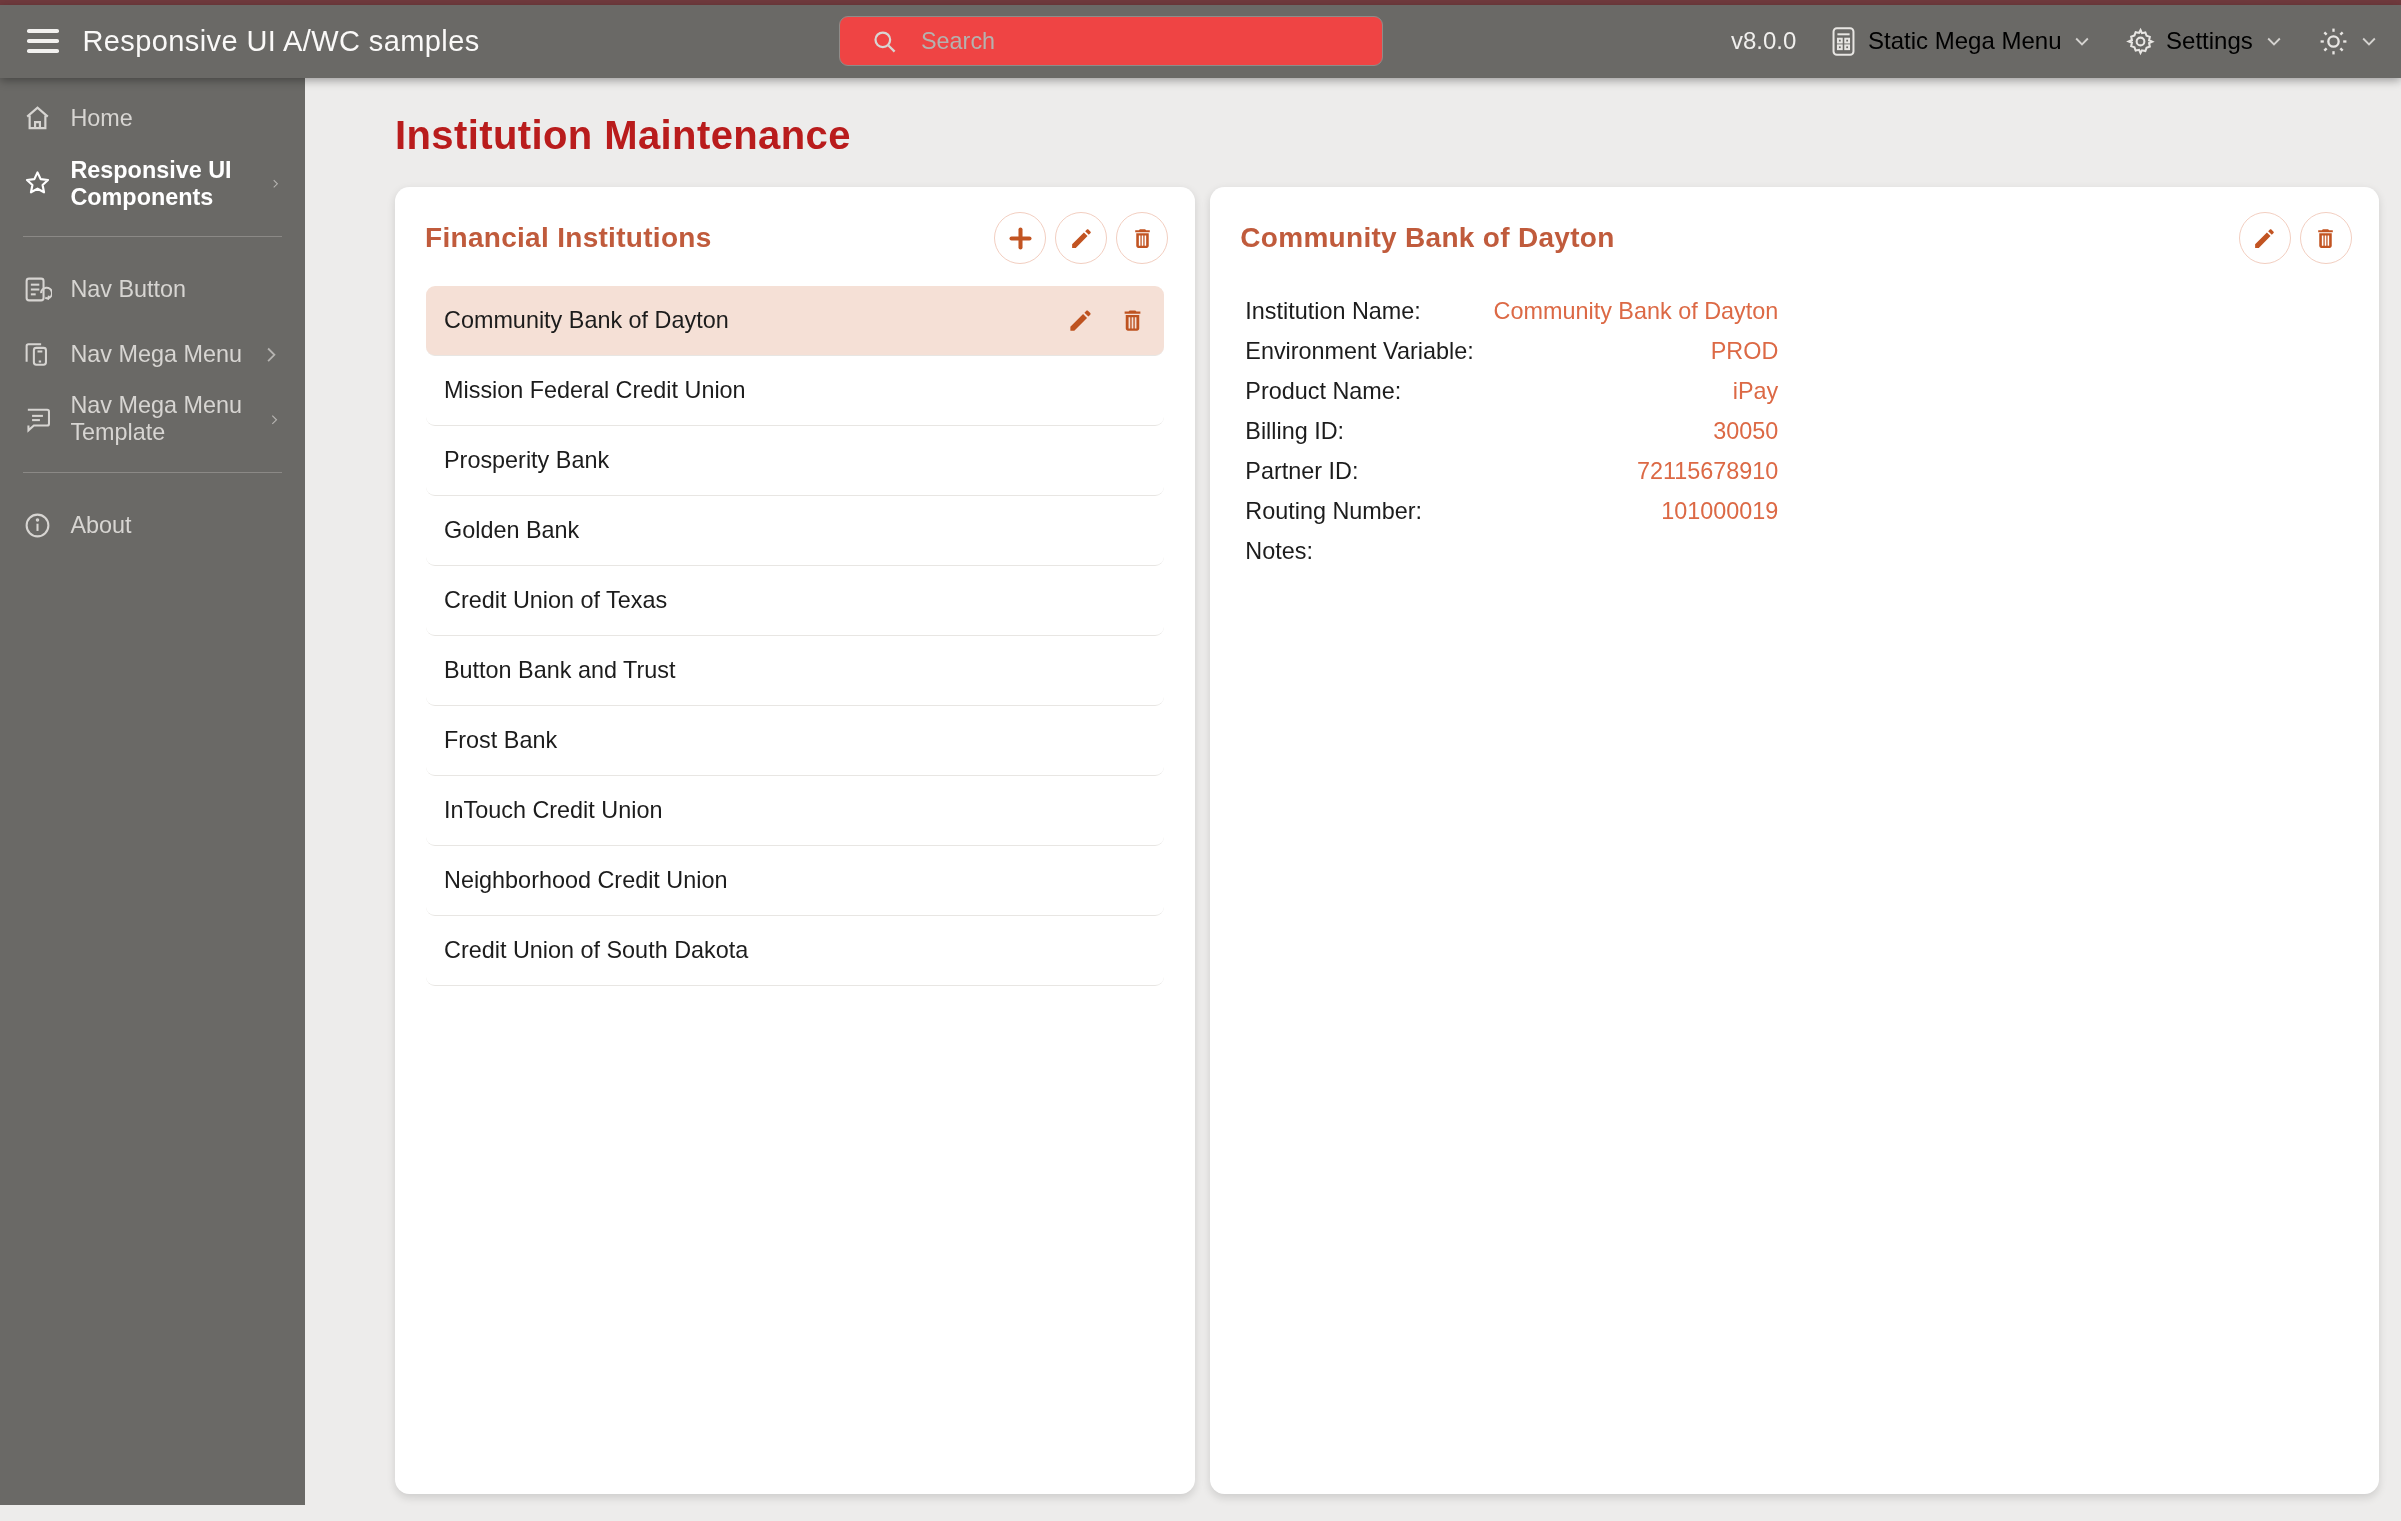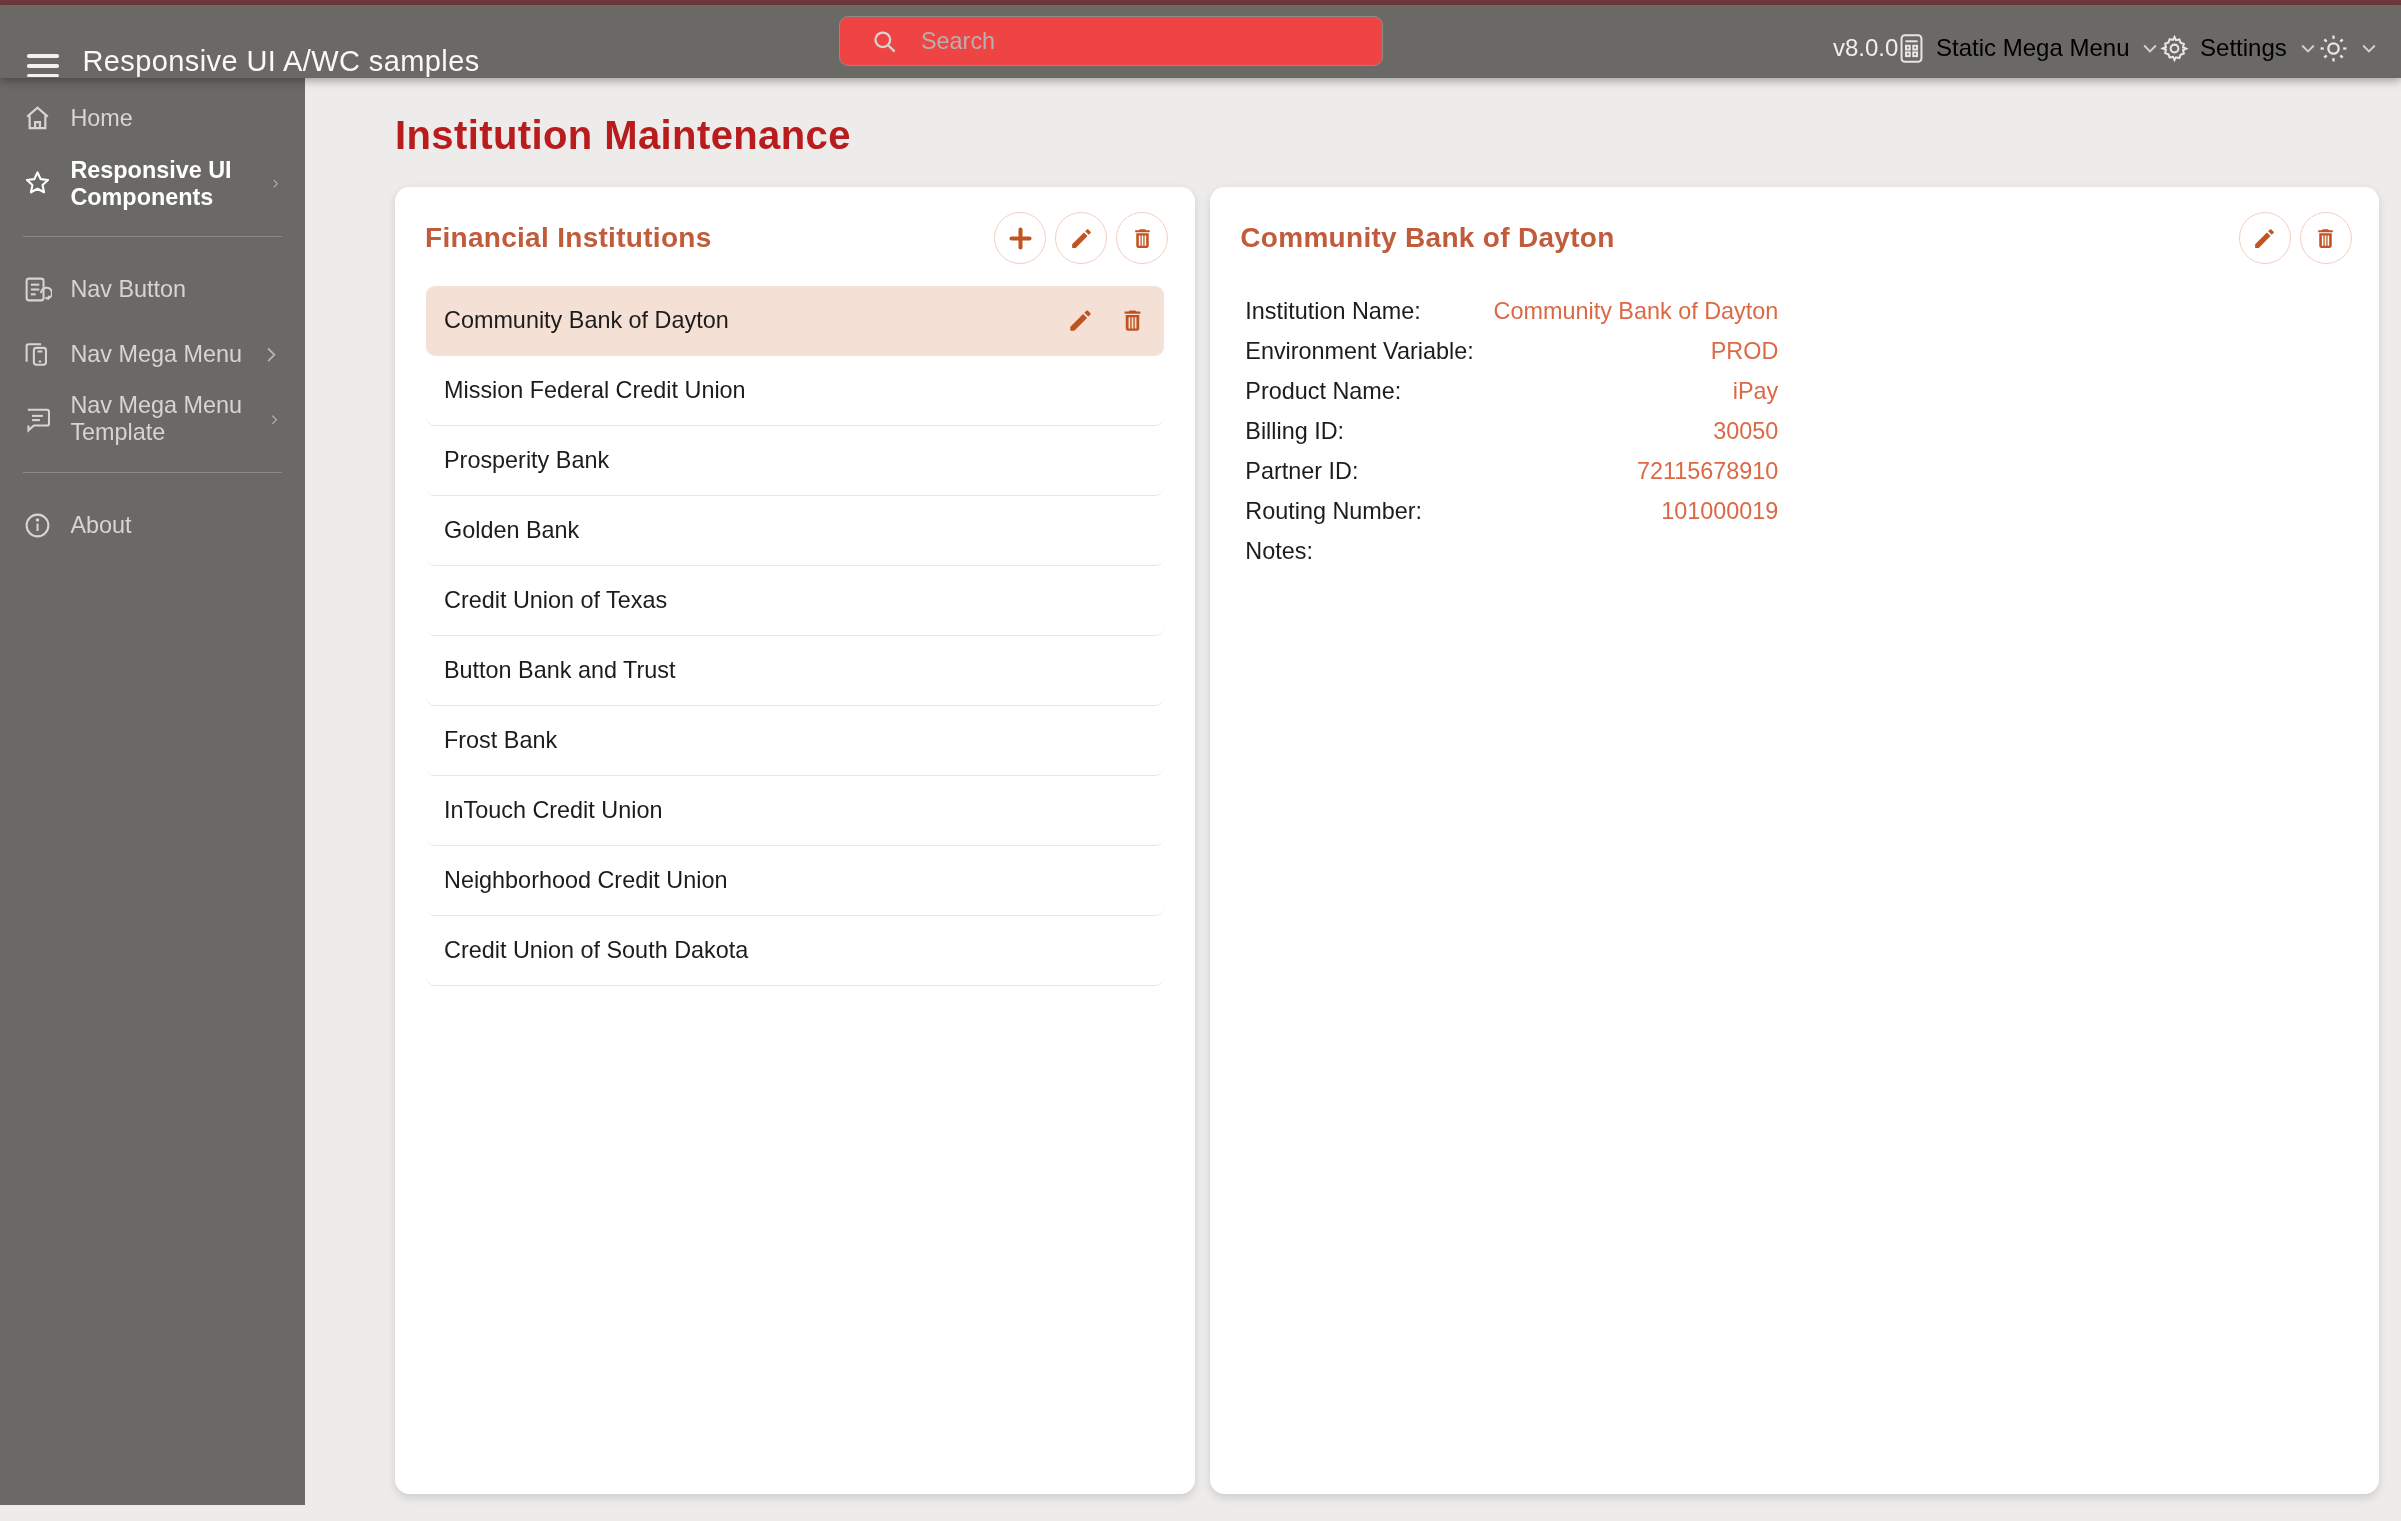--- a/index.html
+++ b/index.html
@@ -2,35 +2,35 @@
 <html style="font-size:14.4px"><head>
 <meta charset="utf-8">
 <style>
   * { margin:0; padding:0; box-sizing:border-box; }
   html,body { width:2401px; height:1522px; overflow:hidden;
     font-family:"Liberation Sans", sans-serif; background:#EDECEB; }
 
   
   .topline { position:absolute; top:0; left:0; width:2401px; height:4.5px; background:#703A3D; }
   .topbar { position:absolute; top:4.5px; left:0; width:2401px; height:73px;
-    background:#6A6966; display:flex; align-items:flex-end; color:#FFFFFF;
+    background:#6A6966; display:flex; align-items:center; color:#FFFFFF;
     box-shadow:0 2.7px 9px rgba(0,0,0,.35); z-index:5; }
   .hamburger { width:32px; height:23.4px; margin:0 23.4px 0 27px; display:flex;
     flex-direction:column; justify-content:space-between; cursor:pointer; }
   .hamburger span { display:block; height:3.6px; border-radius:1.8px; background:#F2F1EF; }
   .app-title { font-size:29px; letter-spacing:0.4px; color:#FAF9F8; font-weight:400; }
   .searchbox { position:absolute; left:839px; top:11.7px; width:544px; height:50px;
     background:#ef4444; border:0.9px solid #8E8C89; border-radius:9px;
     display:flex; align-items:center; padding:0 31px; gap:23px; }
   .searchbox svg { flex:0 0 auto; }
   .search-input { background:transparent; border:none; outline:none; color:#E8E6E4;
     font-size:23.4px; width:100%; font-family:"Liberation Sans",sans-serif; }
   .search-input::placeholder { color:#B4B2AF; }
-  .topbar-right { position:absolute; right:21.6px; top:7px; height:73px;
-    display:flex; align-items:center; }
+  .topbar-right { position:absolute; right:21.6px; top:0; height:73px;
+    display:flex; align-items:center; gap:34px; }
   .tb-item { display:flex; align-items:center; gap:10.8px; font-size:24px;
     color:#000000; cursor:pointer; white-space:nowrap; }
   .tb-version { font-size:24px; color:#F0EFED; }
   .chev { opacity:.85; }
 
   
   .sidebar { position:absolute; top:77px; left:0; bottom:16px; width:305px;
     background:#6A6966; padding-top:9px; }
   .side-item { height:65px; display:flex; align-items:center; gap:18px;
     padding:0 23.4px; color:#D7D5D2; font-size:23.4px; cursor:pointer; }

